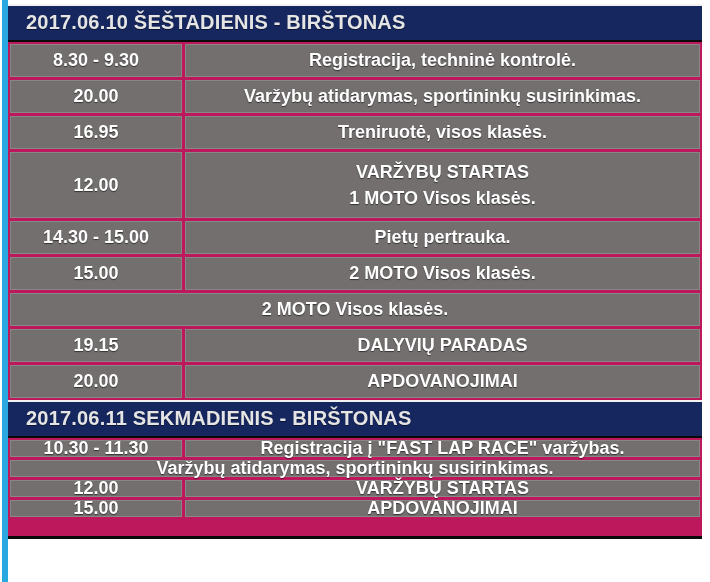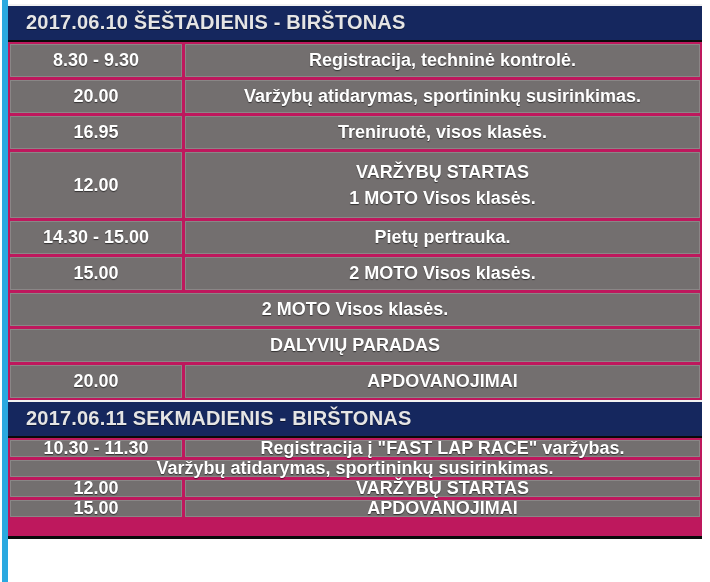--- a/index.html
+++ b/index.html
@@ -148,20 +148,21 @@
           <div class="cell cell-desc">
             <span class="line">2 MOTO Visos klasės.</span>
           </div>
         </div>
         <div class="row single">
           <div class="cell cell-desc">
             <span class="line">2 MOTO Visos klasės.</span>
           </div>
         </div>
         <div class="row single">
+          <div class="cell cell-time">19.15</div>
           <div class="cell cell-desc">
             <span class="line">DALYVIŲ PARADAS</span>
           </div>
         </div>
         <div class="row single">
           <div class="cell cell-time">20.00</div>
           <div class="cell cell-desc">
             <span class="line">APDOVANOJIMAI</span>
           </div>
         </div>

